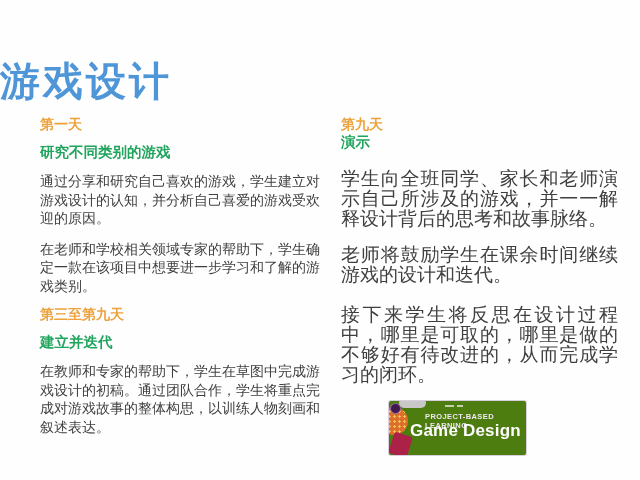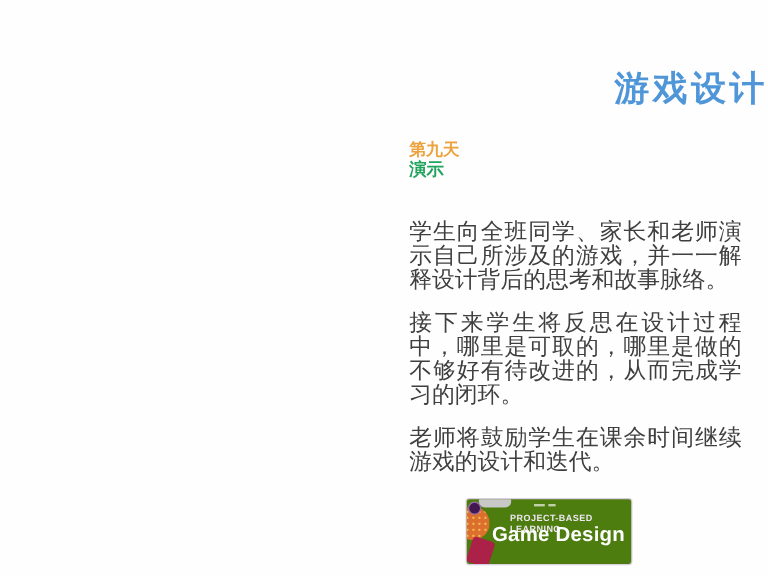--- a/index.html
+++ b/index.html
@@ -3,40 +3,40 @@
 <meta charset="utf-8">
 <style>
   html,body{margin:0;padding:0;}
   body{
     width:640px;height:480px;background:#ffffff;position:relative;overflow:hidden;
     font-family:"Liberation Sans", sans-serif;
   }
   .page{position:absolute;inset:0;background:#fefefe;}
 
   .page-title{
-    position:absolute;top:54px;left:0;width:640px;text-align:right;
-    font-size:29px;font-weight:bold;color:#4F96D8;letter-spacing:3px;margin:0;
+    position:absolute;top:54px;left:0;width:640px;text-align:left;
+    font-size:40px;font-weight:bold;color:#4F96D8;letter-spacing:3px;margin:0;
   }
 
   .col{position:absolute;top:117px;}
   .col-left{left:40px;width:280px;}
   .col-right{left:341px;width:277px;}
 
   .day-label{
     font-size:14px;font-weight:bold;color:#ECA33E;margin:0 0 12px 0;line-height:15px;
   }
   .sub-label{
     font-size:14.5px;font-weight:bold;color:#21A45D;margin:0 0 12px 0;line-height:16px;
   }
   .col-left .body-para{
     font-size:14px;color:#3F3F3F;line-height:18.5px;margin:0 0 12px 0;
     text-align:justify;text-align-last:left;
   }
   .col-right .day-label{margin-bottom:2px;}
-  .col-right .sub-label{margin-bottom:34px;}
+  .col-right .sub-label{margin-bottom:19px;}
   .col-right .body-para{
     font-size:19px;color:#3F3F3F;line-height:20px;margin:0 0 16px 0;
     text-align:justify;text-align-last:left;
   }
   .col-right .body-para.last{margin-bottom:20px;}
 
   
   .banner{
     position:relative;margin-left:48px;width:137px;height:54px;
     background:#4d7c0f;border-radius:2px;overflow:hidden;
@@ -66,27 +66,36 @@
   .deco-dashes .d1{width:9px;}
   .deco-dashes .d2{width:6px;}
 </style>
 </head>
 <body>
 
 <div class="page">
 
   <h1 class="page-title">游戏设计</h1>
 
+  <div class="col col-left">
+    <p class="day-label">第一天</p>
+    <p class="sub-label">研究不同类别的游戏</p>
+    <p class="body-para">通过分享和研究自己喜欢的游戏，学生建立对游戏设计的认知，并分析自己喜爱的游戏受欢迎的原因。</p>
+    <p class="body-para">在老师和学校相关领域专家的帮助下，学生确定一款在该项目中想要进一步学习和了解的游戏类别。</p>
+    <p class="day-label">第三至第九天</p>
+    <p class="sub-label">建立并迭代</p>
+    <p class="body-para">在教师和专家的帮助下，学生在草图中完成游戏设计的初稿。通过团队合作，学生将重点完成对游戏故事的整体构思，以训练人物刻画和叙述表达。</p>
+  </div>
 
   <div class="col col-right">
     <p class="day-label">第九天</p>
     <p class="sub-label">演示</p>
     <p class="body-para">学生向全班同学、家长和老师演示自己所涉及的游戏，并一一解释设计背后的思考和故事脉络。</p>
+    <p class="body-para last">老师将鼓励学生在课余时间继续游戏的设计和迭代。</p>
     <p class="body-para">接下来学生将反思在设计过程中，哪里是可取的，哪里是做的不够好有待改进的，从而完成学习的闭环。</p>
-    <p class="body-para last">老师将鼓励学生在课余时间继续游戏的设计和迭代。</p>
 
     <div class="banner">
       <div class="deco deco-blob-orange"></div>
       <div class="deco deco-crimson"></div>
       <div class="deco deco-pill"></div>
       <div class="deco deco-circle-dark"></div>
       <div class="deco deco-dashes"><span class="d1"></span><span class="d2"></span></div>
       <div class="banner-eyebrow">PROJECT-BASED LEARNING</div>
       <div class="banner-title">Game Design</div>
     </div>

